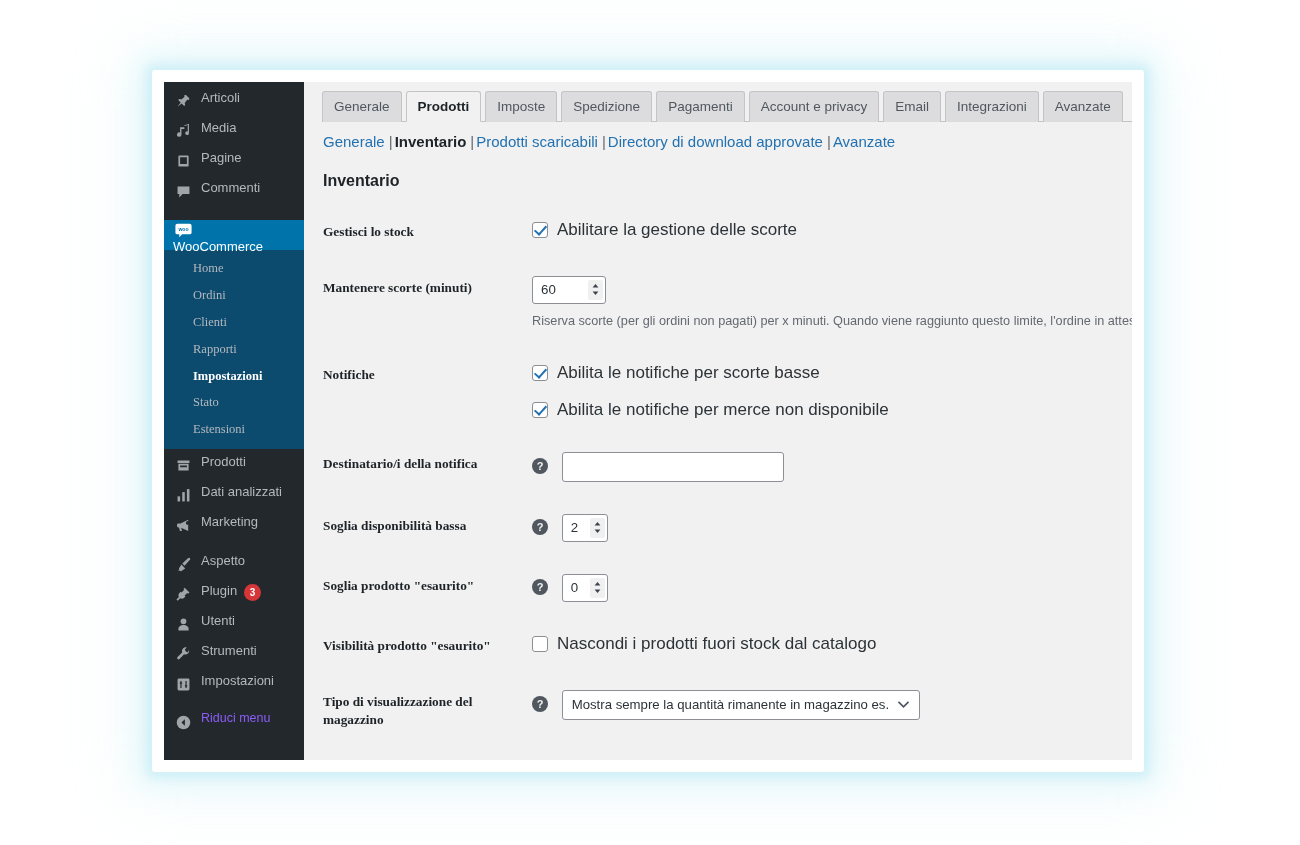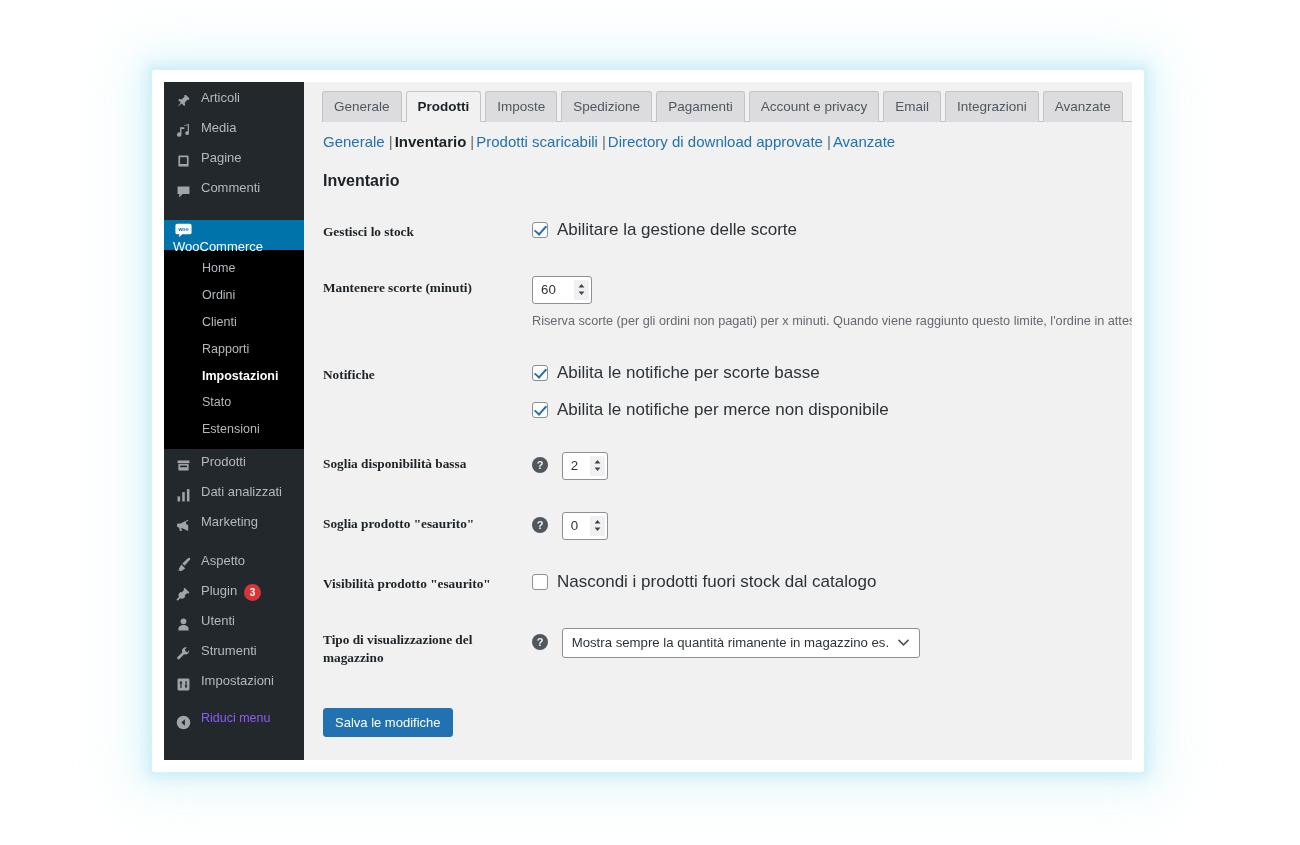--- a/index.html
+++ b/index.html
@@ -71,22 +71,23 @@
   .menu-item.current::after {
     content: "";
     position: absolute;
     right: -8px; top: 50%;
     margin-top: -8px;
     border: 8px solid transparent;
     border-left-color: #0073aa;
   }
   .menu-sep { height: 9px; }
   .submenu {
-    background: #000000;
-    padding: 5px 0 6px 17px;
+    background: #0c4a6e;
+    padding: 5px 0 6px 8px;
+    font-family: Liberation Serif, serif;
   }
   .submenu-item {
     padding: 5px 0 5px 21px;
     font-size: 12.5px;
     color: #b4b9be;
     line-height: 1.35;
   }
   .submenu-item.active { color: #ffffff; font-weight: bold; }
   .badge {
     display: inline-flex;
@@ -236,21 +237,21 @@
     align-items: center;
     height: 28px;
     border: 1px solid #8c8f94;
     border-radius: 3px;
     background: #fff;
     font-size: 13.3px;
     color: #2c3338;
     padding: 0 2px 0 8px;
     vertical-align: middle;
   }
-  .num-input.wide { width: 60px; }
+  .num-input.wide { width: 74px; }
   .num-input.narrow { width: 46px; }
   .num-input .val { flex: 1 1 auto; }
   .spinner {
     width: 15px; height: 20px;
     background: #f0f0f1;
     border-radius: 2px;
     display: flex;
     flex-direction: column;
     align-items: center;
     justify-content: center;
@@ -534,20 +535,27 @@
               <span class="cb checked"></span>
               <span class="cb-label">Abilita le notifiche per scorte basse</span>
             </div>
             <div class="cbrow">
               <span class="cb checked"></span>
               <span class="cb-label">Abilita le notifiche per merce non disponibile</span>
             </div>
           </td>
         </tr>
 
+        <tr>
+          <th>Destinatario/i della notifica</th>
+          <td>
+            <span class="help-tip">?</span>
+            <input class="text-input" type="text" value="" style="">
+          </td>
+        </tr>
 
         <tr>
           <th>Soglia disponibilità bassa</th>
           <td>
             <span class="help-tip">?</span>
             <span class="num-input narrow">
               <span class="val">2</span>
               <span class="spinner">
                 <svg width="9" height="13" viewBox="0 0 9 13" fill="currentColor">
                     <path d="M4.5 1 7.4 4.6H1.6z"></path>

